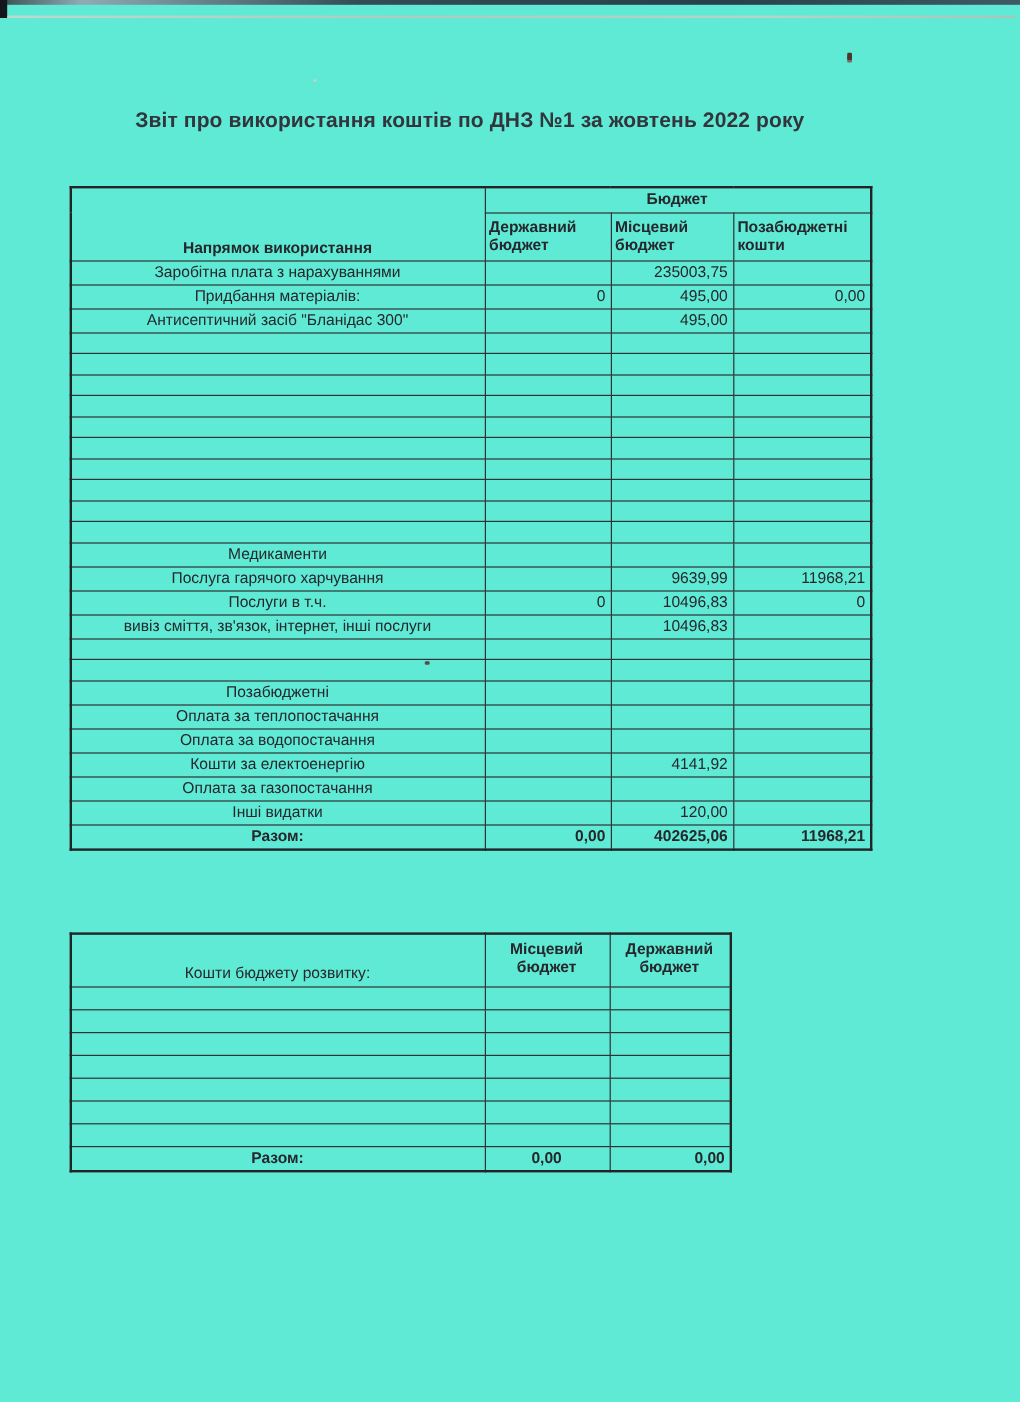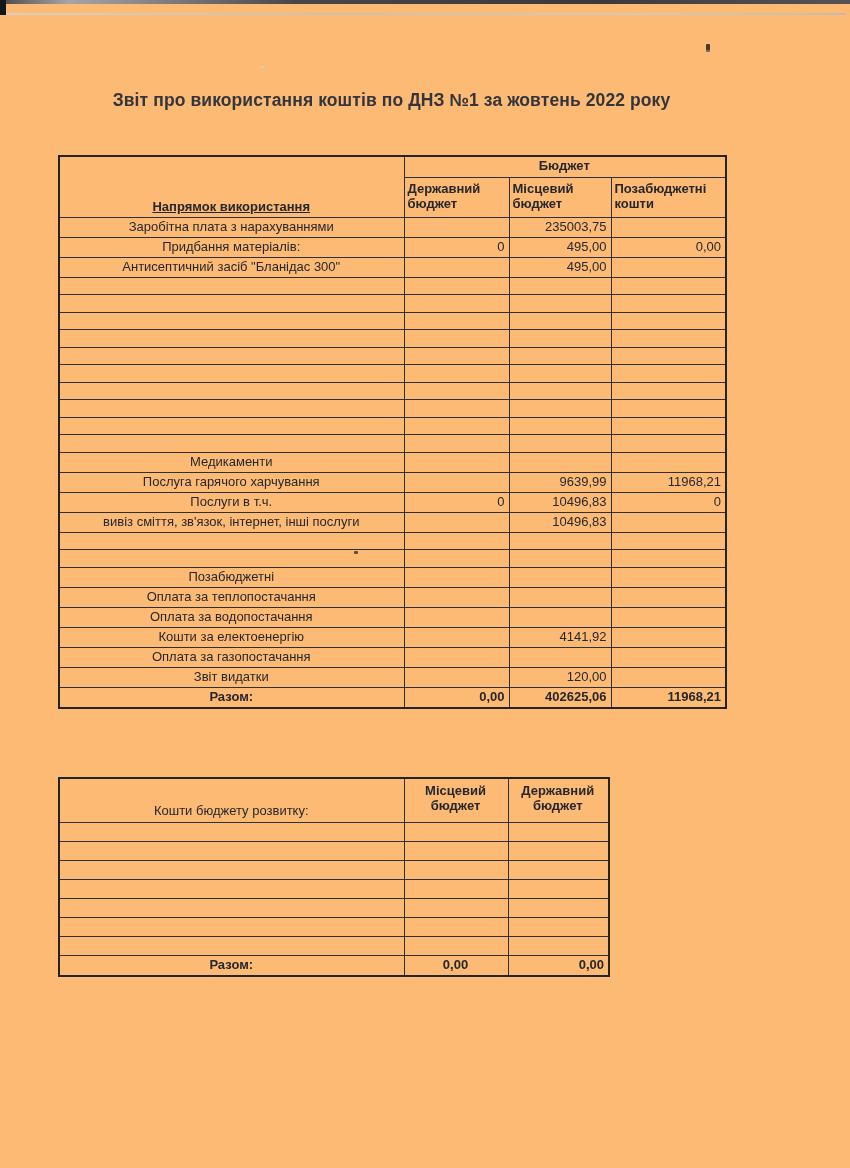--- a/index.html
+++ b/index.html
@@ -1,18 +1,18 @@
 <!DOCTYPE html>
 <html><head>
 <meta charset="utf-8">
 <style>
   html,body { margin:0; padding:0; background:#d8d8d8; }
   .page {
     position:relative; width:850px; height:1168px; margin:0 auto;
-    background:#fdba74; overflow:hidden;
+    background:#5eead4; overflow:hidden;
     font-family:"Liberation Sans", sans-serif;
     color:#26272d;
   }
   
   .scan-edge-top { position:absolute; top:0; left:0; width:850px; height:4px;
     background:linear-gradient(90deg,#30333d 0%, #9aa0ad 8%, #2b3040 35%, #1d2230 70%, #3a4052 100%); opacity:.85; }
   .scan-corner-block { position:absolute; top:0; left:0; width:6px; height:15px; background:#14161c; }
   .paper-edge-line { position:absolute; top:13px; left:6px; width:840px; height:2px;
     background:linear-gradient(90deg,#d6d4cf, #c4c2bd 40%, #cfcdc8 75%, #bdbbb6); opacity:.8; }
 
@@ -31,21 +31,21 @@
     font-size:13px; line-height:1.15;
     vertical-align:bottom; padding:0 4px 2px 3px;
     overflow:hidden; white-space:nowrap;
   }
   #main-table { top:155px; left:58px; width:667px; }
   #dev-table  { top:777px; left:58px; width:550px; }
 
   
   tr.group-row { height:21px; }
   tr.group-row td.group { text-align:center; font-weight:bold; vertical-align:middle; padding-bottom:1px; }
-  td.corner { vertical-align:bottom; text-align:center; font-weight:bold; padding-bottom:3px;text-decoration:underline; }
+  td.corner { vertical-align:bottom; text-align:center; font-weight:bold; padding-bottom:3px; }
   tr.subhead-row { height:40px; }
   tr.subhead-row td { font-weight:bold; white-space:pre-line; vertical-align:middle; padding-top:1px; }
   #dev-table tr.head-row { height:44px; }
   #dev-table td.corner-left { vertical-align:bottom; text-align:center; font-weight:normal; padding-bottom:3px; }
   #dev-table td.devhead { font-weight:bold; white-space:pre-line; text-align:center; vertical-align:middle; }
 
   
   #main-table tbody tr { height:20px; }
   #main-table tbody tr.empty-row { height:17.5px; }
   #dev-table tbody tr { height:19px; }
@@ -232,21 +232,21 @@
           <td class="v">4141,92</td>
           <td class="v"></td>
         </tr>
         <tr>
           <td class="lbl">Оплата за газопостачання</td>
           <td class="v"></td>
           <td class="v"></td>
           <td class="v"></td>
         </tr>
         <tr>
-          <td class="lbl">Звіт видатки</td>
+          <td class="lbl">Інші видатки</td>
           <td class="v"></td>
           <td class="v">120,00</td>
           <td class="v"></td>
         </tr>
         <tr class="bold-row total-row">
           <td class="lbl">Разом:</td>
           <td class="v">0,00</td>
           <td class="v">402625,06</td>
           <td class="v">11968,21</td>
         </tr>

